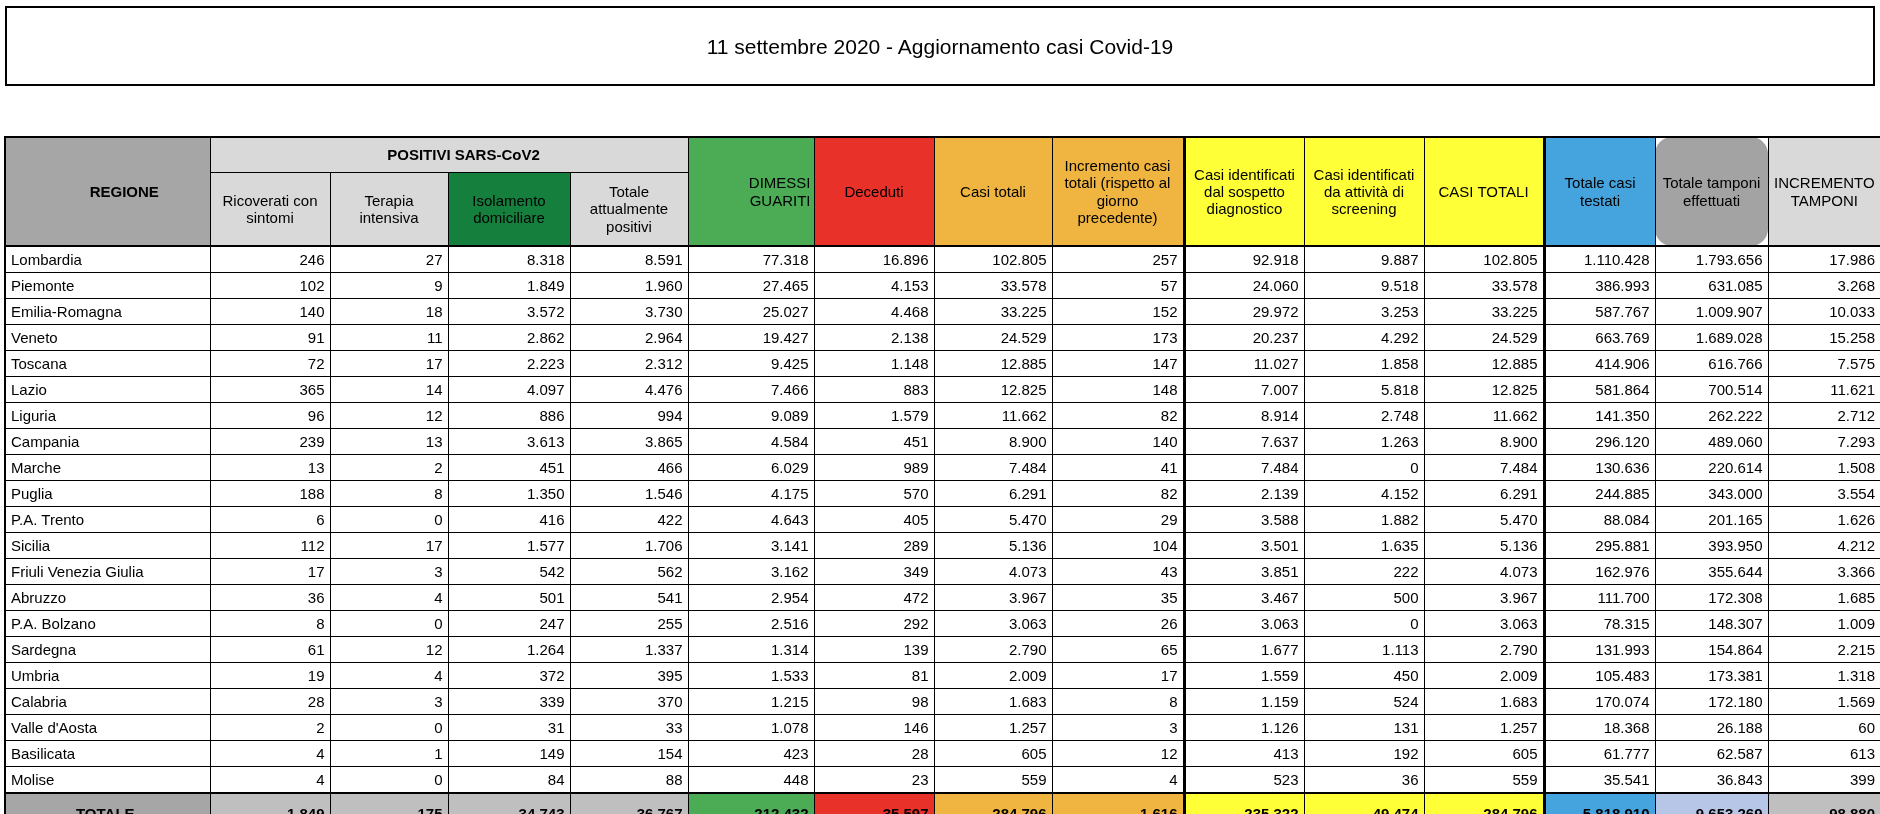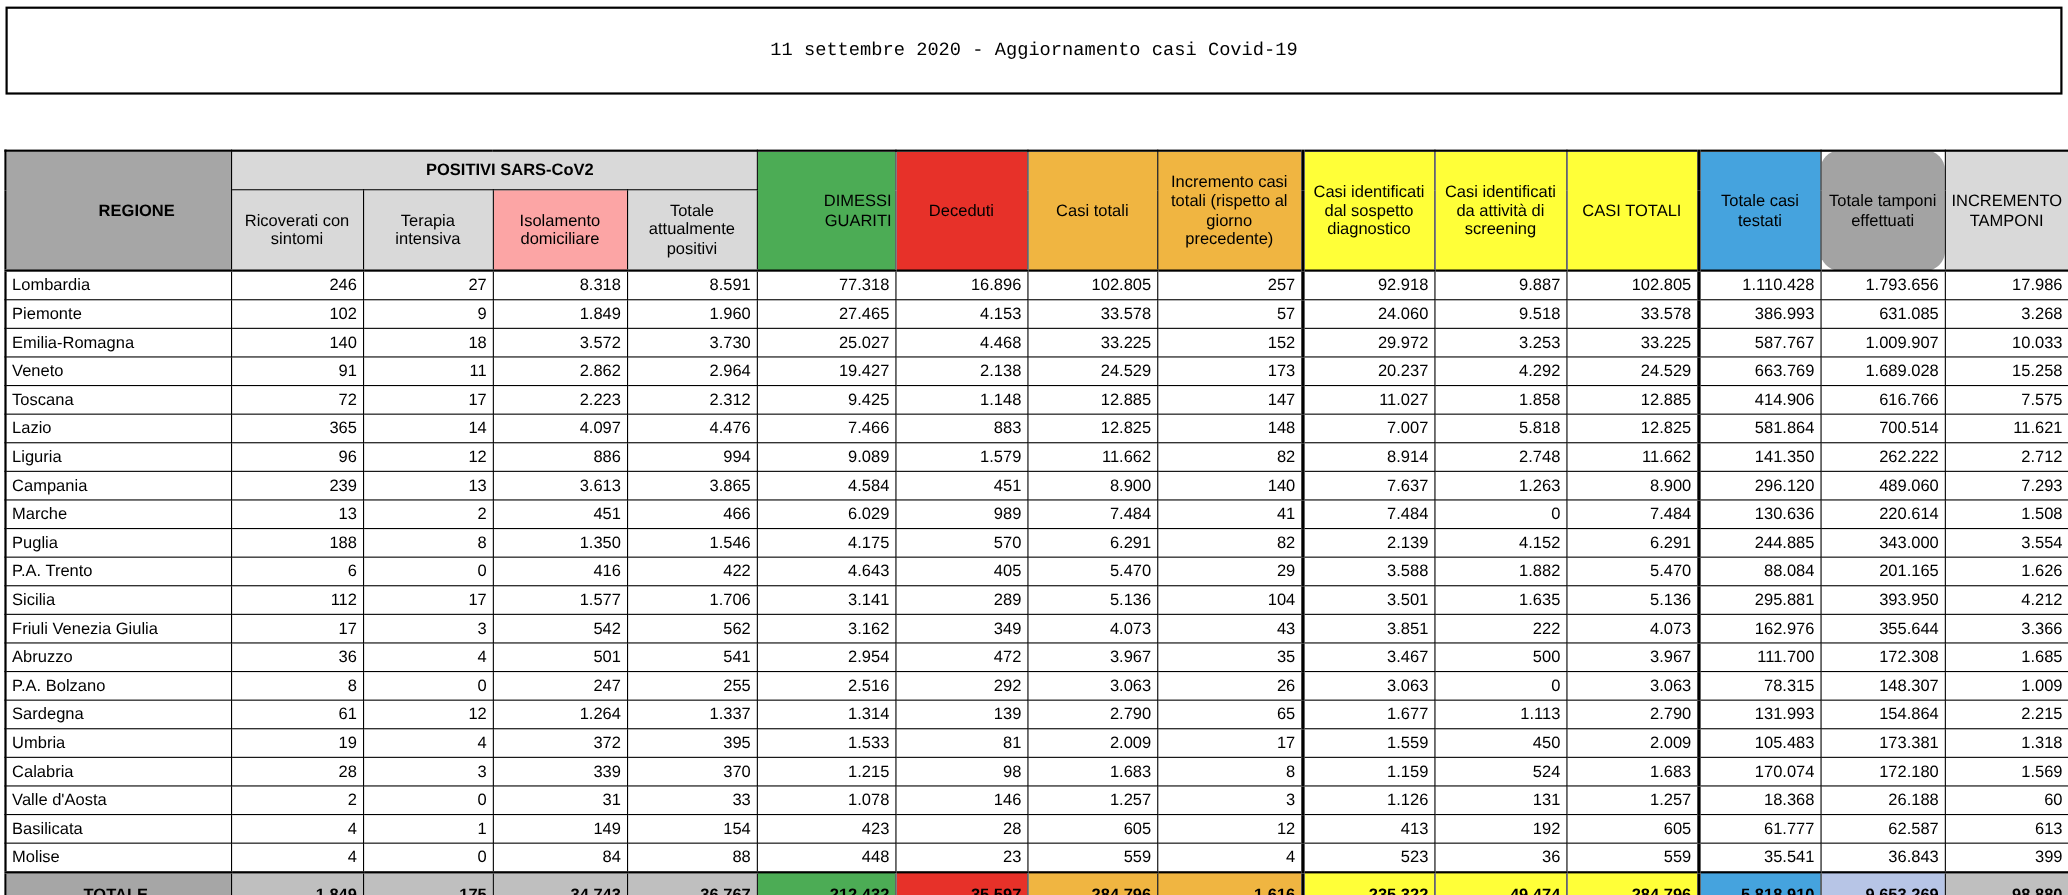--- a/index.html
+++ b/index.html
@@ -15,23 +15,22 @@
   .title-box {
     margin: 6px 5px 0 5px;
     height: 76px;
     border: 2px solid #000;
     display: flex;
     flex-direction: column;
     justify-content: space-evenly;
     text-align: center;
   }
   .title-box div {
-    font-size: 17px;
+    font-size: 21px;
     line-height: 1;
-    font-family: Liberation Mono, monospace;
   }
   table.covid {
     border-collapse: collapse;
     table-layout: fixed;
     width: 1872px;
     margin: 50px 4px 0 4px;
     border: 2px solid #000;
   }
   th, td {
     border: 1px solid #000;
@@ -99,21 +98,21 @@
         <th class="thick-left" rowspan="2" style="background: rgb(255, 255, 56);">Casi identificati dal sospetto diagnostico</th>
         <th rowspan="2" style="background: rgb(255, 255, 56); margin-top: 38px;">Casi identificati da attività di screening</th>
         <th rowspan="2" style="background: rgb(255, 255, 56);">CASI TOTALI</th>
         <th class="thick-left" rowspan="2" style="background: rgb(69, 163, 222);">Totale casi testati</th>
         <th rowspan="2" style="background: #a3a3a3; border-radius: 17px;">Totale tamponi effettuati</th>
         <th rowspan="2" style="background: rgb(217, 217, 217);">INCREMENTO TAMPONI</th>
       </tr>
       <tr class="sub-row">
         <th style="background: rgb(217, 217, 217);">Ricoverati con sintomi</th>
         <th style="background: rgb(217, 217, 217);">Terapia intensiva</th>
-        <th style="background: #fca5a5;">Isolamento domiciliare</th>
+        <th style="background: #15803d;">Isolamento domiciliare</th>
         <th style="background: rgb(217, 217, 217);">Totale attualmente positivi</th>
       </tr>
     </thead>
   <tbody>
       <tr>
         <td class="region">Lombardia</td>
         <td class="num">246</td>
         <td class="num">27</td>
         <td class="num">8.318</td>
         <td class="num">8.591</td>

